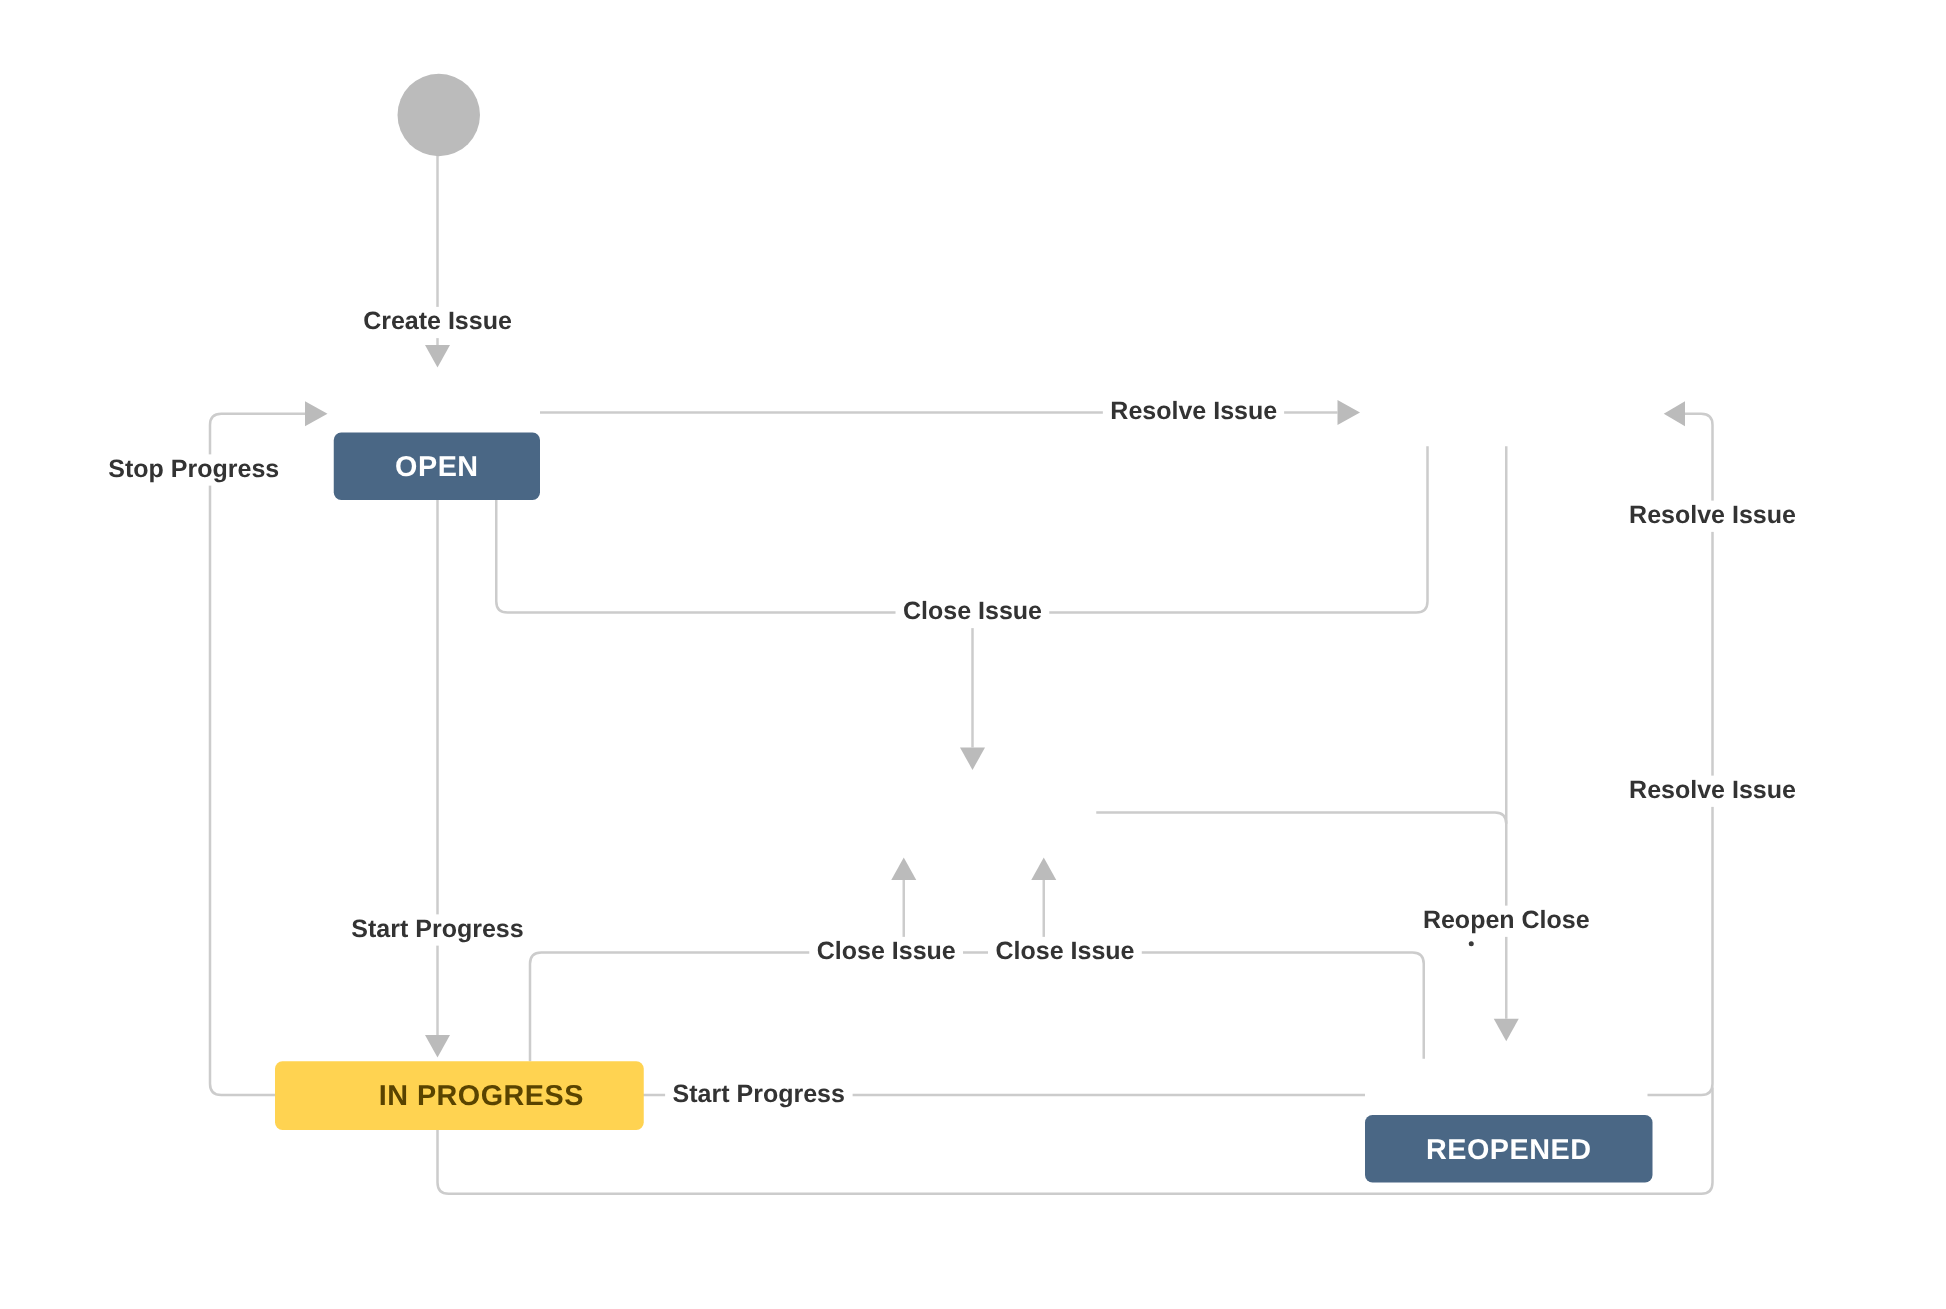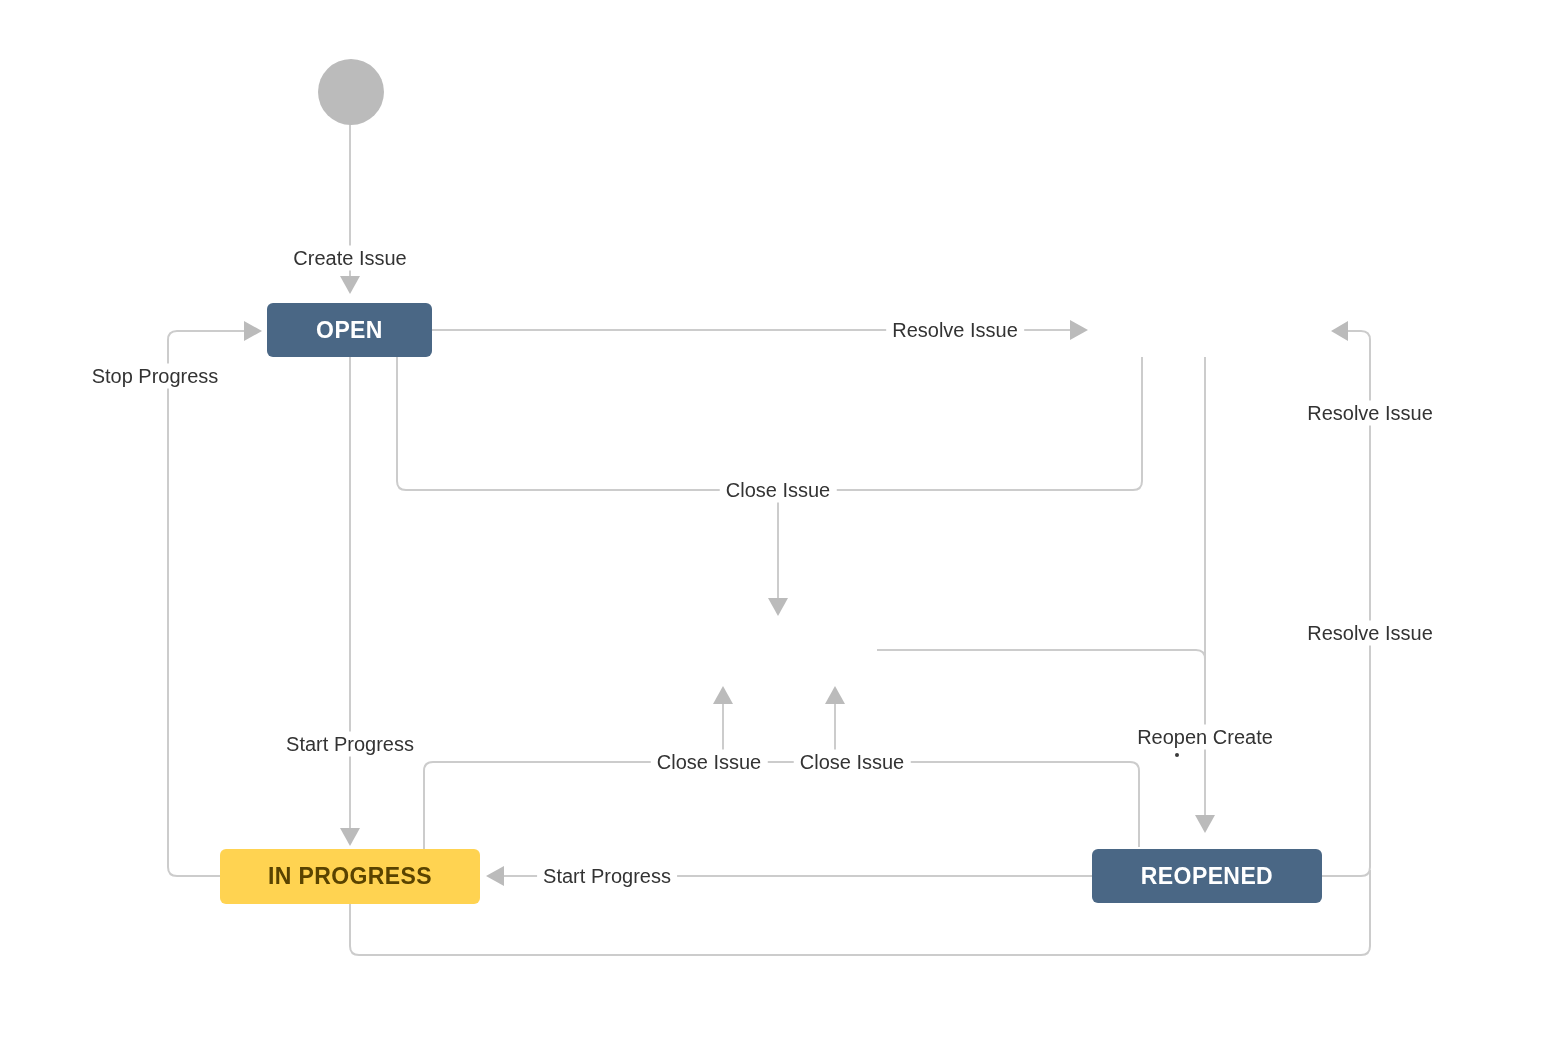--- a/index.html
+++ b/index.html
@@ -14,34 +14,34 @@
   #edges path{fill:none;stroke:var(--line,#cccccc);stroke-width:2;}
   #edges polygon{fill:var(--arrow,#bbbbbb);stroke:none;}
 
   .node{
     position:absolute;z-index:2;
     display:flex;align-items:center;justify-content:center;
     border-radius:6px;
     font-weight:bold;font-size:23px;letter-spacing:.4px;
     cursor:default;
   }
-  .node-blue{background:var(--status-blue,#4a6785);color:#ffffff;}
+  .node-blue{background:var(--status-blue,#4a6785);color:#ffffff;margin-top:43px;}
   .node-green{background:var(--status-green,#14892c);color:#ffffff;}
   .node-yellow{background:var(--status-yellow,#ffd351);color:var(--yellow-text,#594300);}
   .start-circle{
     position:absolute;z-index:2;
     width:66px;height:66px;border-radius:50%;
     background:var(--start-node,#bbbbbb);
   }
   .edge-label{
     position:absolute;z-index:3;
     transform:translate(-50%,-50%);
     background:var(--label-bg,#ffffff);
     color:var(--label-text,#333333);
-    font-weight:normal;font-size:20px;
+    font-weight:bold;font-size:20px;
     padding:1px 6px;white-space:nowrap;
   }
   .stray-dot{
     position:absolute;z-index:3;
     width:4px;height:4px;border-radius:50%;
     background:#3a3a3a;
   }
 </style>
 </head>
 <body>
@@ -84,35 +84,35 @@
 
     <path d="M350 904 V946 Q350 955 359 955 H1361 Q1370 955 1370 946 V870"></path>
   </svg>
 
   <div class="start-circle" style="left:318px;top:59px;"></div>
 
   <div class="node node-blue" style="left:267px;top:303px;width:165px;height:54px;">OPEN</div>
 
 
 
-  <div class="node node-yellow" style="left:220px;top:849px;width:260px;height:55px;">IN PROGRESS</div>
+  <div class="node node-yellow" style="left:220px;top:849px;width:260px;height:55px;padding-left:35px;">IN PROGRESS</div>
 
   <div class="node node-blue" style="left:1092px;top:849px;width:230px;height:54px;">REOPENED</div>
 
   <div class="edge-label" style="left:350px;top:258px;">Create Issue</div>
 
   <div class="edge-label" style="left:955px;top:330px;">Resolve Issue</div>
 
   <div class="edge-label" style="left:155px;top:376px;">Stop Progress</div>
 
   <div class="edge-label" style="left:350px;top:744px;">Start Progress</div>
 
   <div class="edge-label" style="left:778px;top:490px;">Close Issue</div>
 
-  <div class="edge-label" style="left:1205px;top:737px;">Reopen Create</div>
+  <div class="edge-label" style="left:1205px;top:737px;">Reopen Close</div>
 
   <div class="edge-label" style="left:709px;top:762px;">Close Issue</div>
 
   <div class="edge-label" style="left:852px;top:762px;">Close Issue</div>
 
   <div class="edge-label" style="left:607px;top:876px;">Start Progress</div>
 
   <div class="edge-label" style="left:1370px;top:413px;">Resolve Issue</div>
 
   <div class="edge-label" style="left:1370px;top:633px;">Resolve Issue</div>

